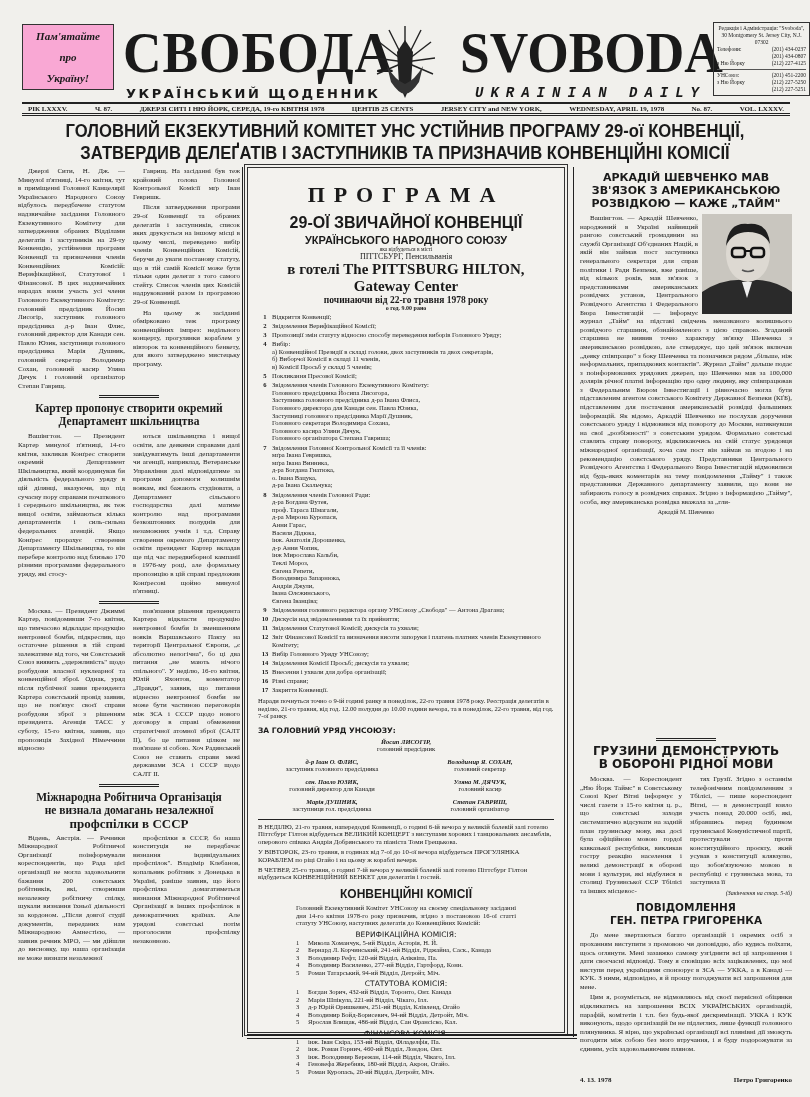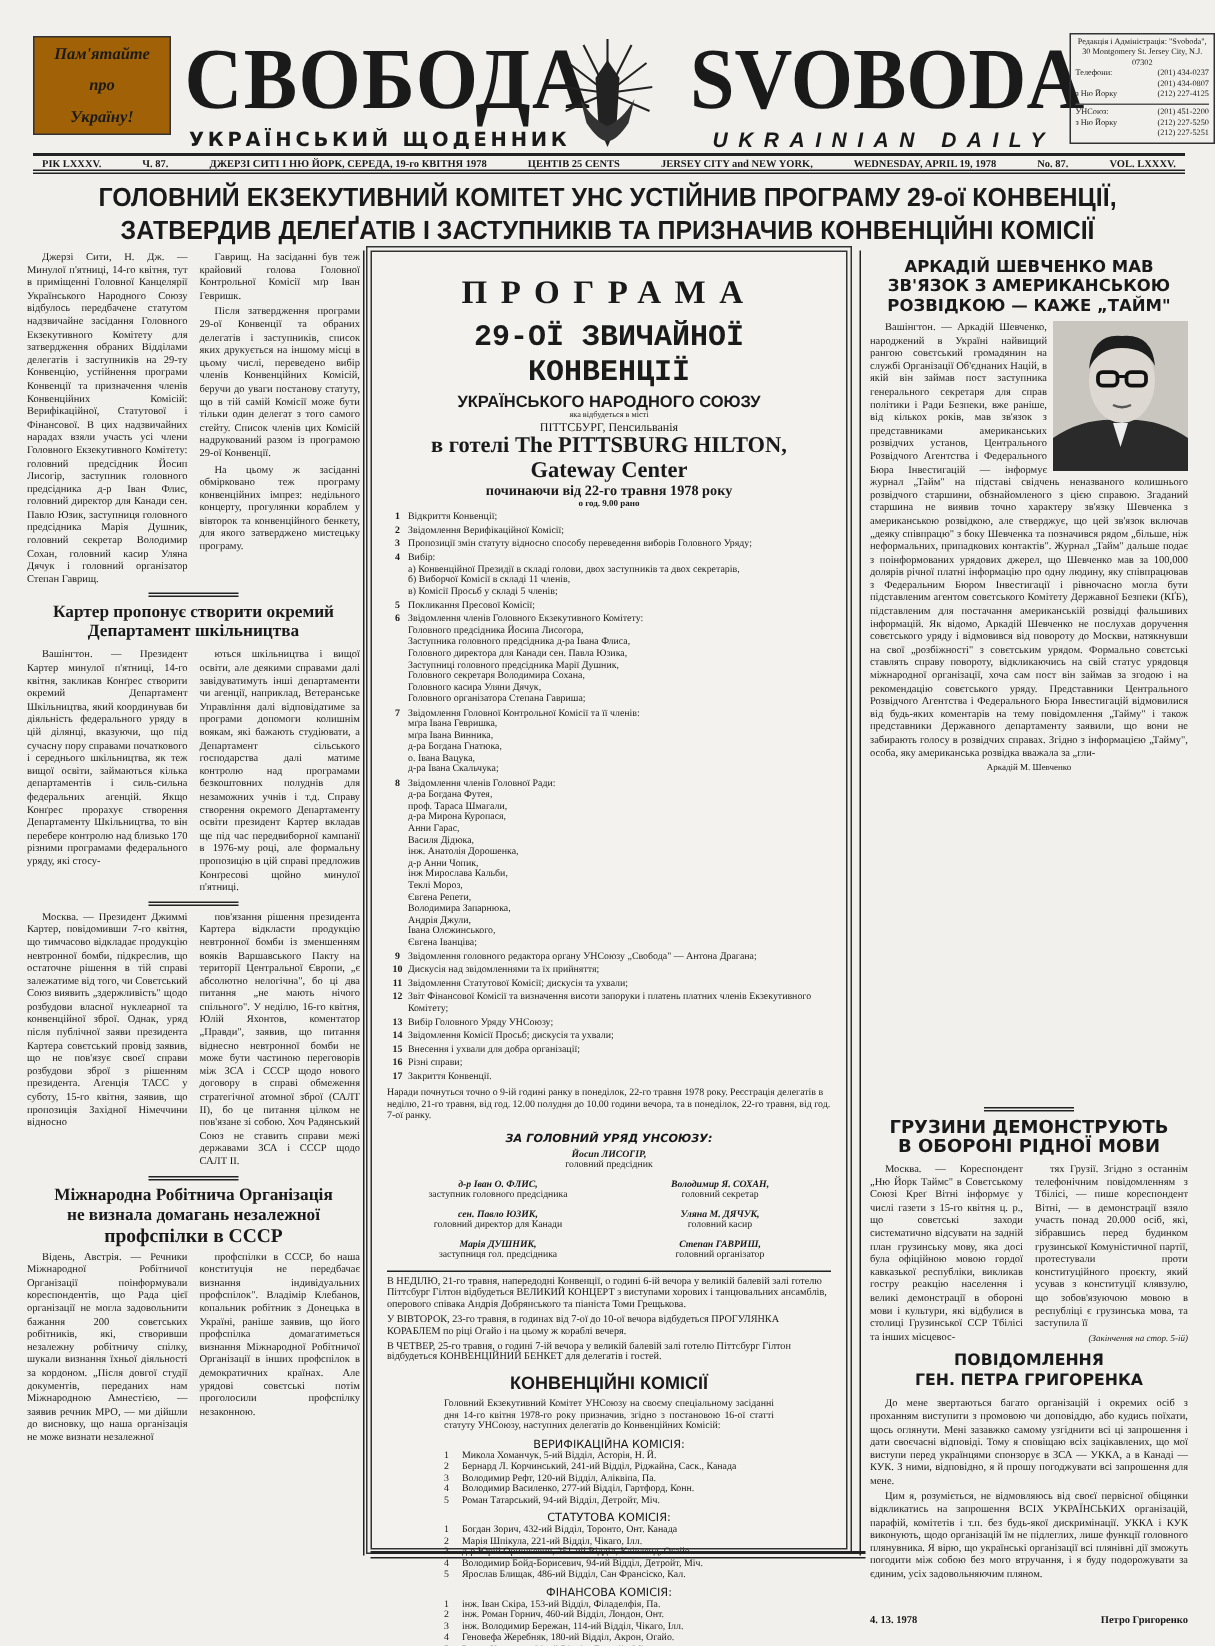--- a/index.html
+++ b/index.html
@@ -5,21 +5,21 @@
   * { box-sizing: border-box; margin: 0; padding: 0; }
   body {
     width: 810px; height: 1097px; overflow: hidden;
     background: #f1f0ec; color: #1a1a1a;
     font-family: "Liberation Serif", serif;
     position: relative;
   }
   .masthead { position: absolute; left: 20px; top: 18px; width: 770px; height: 82px; }
   .motto-box {
     position: absolute; left: 2px; top: 6px; width: 92px; height: 66px;
-    border: 1px solid #333; background: #a16207;
+    border: 1px solid #333; background: #f9a8d4;
     font-family: "Liberation Serif", serif; font-style: italic; font-weight: bold;
     font-size: 11px; text-align: center; line-height: 21px; padding-top: 1px;
   }
   .title-uk {
     position: absolute; left: 103px; top: 4px;
     font-family: "Liberation Serif", serif; font-weight: bold;
     font-size: 58px; letter-spacing: 1px; line-height: 62px; transform: scaleX(0.92); transform-origin: left;
   }
   .sub-uk {
     position: absolute; left: 106px; top: 68px;
@@ -28,21 +28,21 @@
   .emblem {
     position: absolute; left: 355px; top: 4px; width: 60px; height: 78px;
   }
   .title-en {
     position: absolute; left: 440px; top: 4px;
     font-family: "Liberation Serif", serif; font-weight: bold;
     font-size: 58px; line-height: 62px; transform: scaleX(0.92); transform-origin: left;
   }
   .sub-en {
     position: absolute; left: 455px; top: 67px;
-    font-family: Liberation Sans, sans-serif; font-weight: bold; font-style: italic;
+    font-family: Liberation Mono, monospace; font-weight: bold; font-style: italic;
     font-size: 14px; letter-spacing: 7px; text-align: center;
   }
   .contact-box {
     position: absolute; left: 693px; top: 4px; width: 97px; height: 74px;
     border: 1px solid #333; font-size: 5.5px; line-height: 7px; padding: 2px 3px;
   }
   .contact-box .row { display: flex; justify-content: space-between; }
   .contact-box .sep { border-top: 1px solid #555; margin: 2px 0; }
   .dateline {
     position: absolute; left: 22px; top: 102px; width: 768px; height: 14px;
@@ -65,32 +65,32 @@
   .article-head.sans { font-family: "DejaVu Sans", sans-serif; font-size: 10.5px; }
   .twocol { display: flex; gap: 8px; }
   .twocol > div { flex: 1; }
   .short-rule { width: 60px; height: 3px; border-top: 1px solid #222; border-bottom: 1px solid #222; margin: 3px auto; }
   .prog-box {
     position: absolute; left: 247px; top: 167px; width: 318px; height: 866px;
     border: 1px solid #333; outline: 1px solid #333; outline-offset: 2px;
     padding: 6px 10px; background: #f3f2ee;
   }
   .prog-title { text-align: center; font-weight: bold; font-size: 22px; letter-spacing: 9px; margin-top: 8px; }
-  .prog-sub1 { text-align: center; font-weight: bold; font-family: Liberation Mono, monospace; font-size: 20px; margin-top: 6px; }
+  .prog-sub1 { text-align: center; font-weight: bold; font-family: Liberation Sans, sans-serif; font-size: 16px; margin-top: 6px; }
   .prog-sub2 { text-align: center; font-weight: bold; font-family: "Liberation Sans", sans-serif; font-size: 11px; margin-top: 2px; }
   .prog-tiny { text-align: center; font-size: 5.5px; }
   .prog-city { text-align: center; font-size: 8px; font-weight: normal; }
   .prog-hotel { text-align: center; font-size: 15px; font-weight: bold; }
   .prog-date { text-align: center; font-size: 9.5px; font-weight: bold; }
   .prog-time { text-align: center; font-size: 6px; font-weight: bold; }
   .agenda { font-size: 6.6px; line-height: 7.6px; margin-top: 2px; }
   .agenda .item { display: flex; margin-top: 1.5px; }
   .agenda .num { width: 14px; flex: none; text-align: center; font-weight: bold; }
   .prog-note { font-size: 6.6px; line-height: 7.6px; margin-top: 3px; }
-  .sig-head { text-align: center; font-size: 7.5px; font-weight: bold; margin-top: 6px; font-family: "DejaVu Sans", sans-serif; font-style: italic; }
+  .sig-head { font-size: 7.5px; font-weight: bold; margin-top: 6px; font-family: "DejaVu Sans", sans-serif; }
   .sig { text-align: center; font-size: 6.5px; line-height: 7.5px; }
   .sig .name { font-style: italic; font-weight: bold; }
   .sig-grid { display: grid; grid-template-columns: 1fr 1fr; row-gap: 5px; margin-top: 5px; }
   .events { border-top: 1px solid #222; margin-top: 6px; padding-top: 3px; font-size: 6.8px; line-height: 7.8px; }
   .events p { margin-bottom: 2px; }
   .comm-title { text-align: center; font-weight: bold; font-family: "Liberation Sans", sans-serif; font-size: 12px; margin-top: 6px; }
   .comm-intro { font-size: 6.6px; line-height: 7.5px; padding: 0 38px; margin-top: 3px; text-align: justify; }
   .comm-sub { text-align: center; font-size: 7.5px; font-family: "DejaVu Sans", sans-serif; margin-top: 3px; }
   .comm-list { font-size: 6.6px; line-height: 7.5px; padding-left: 38px; padding-right: 38px; }
   .comm-list .item { display: flex; }

